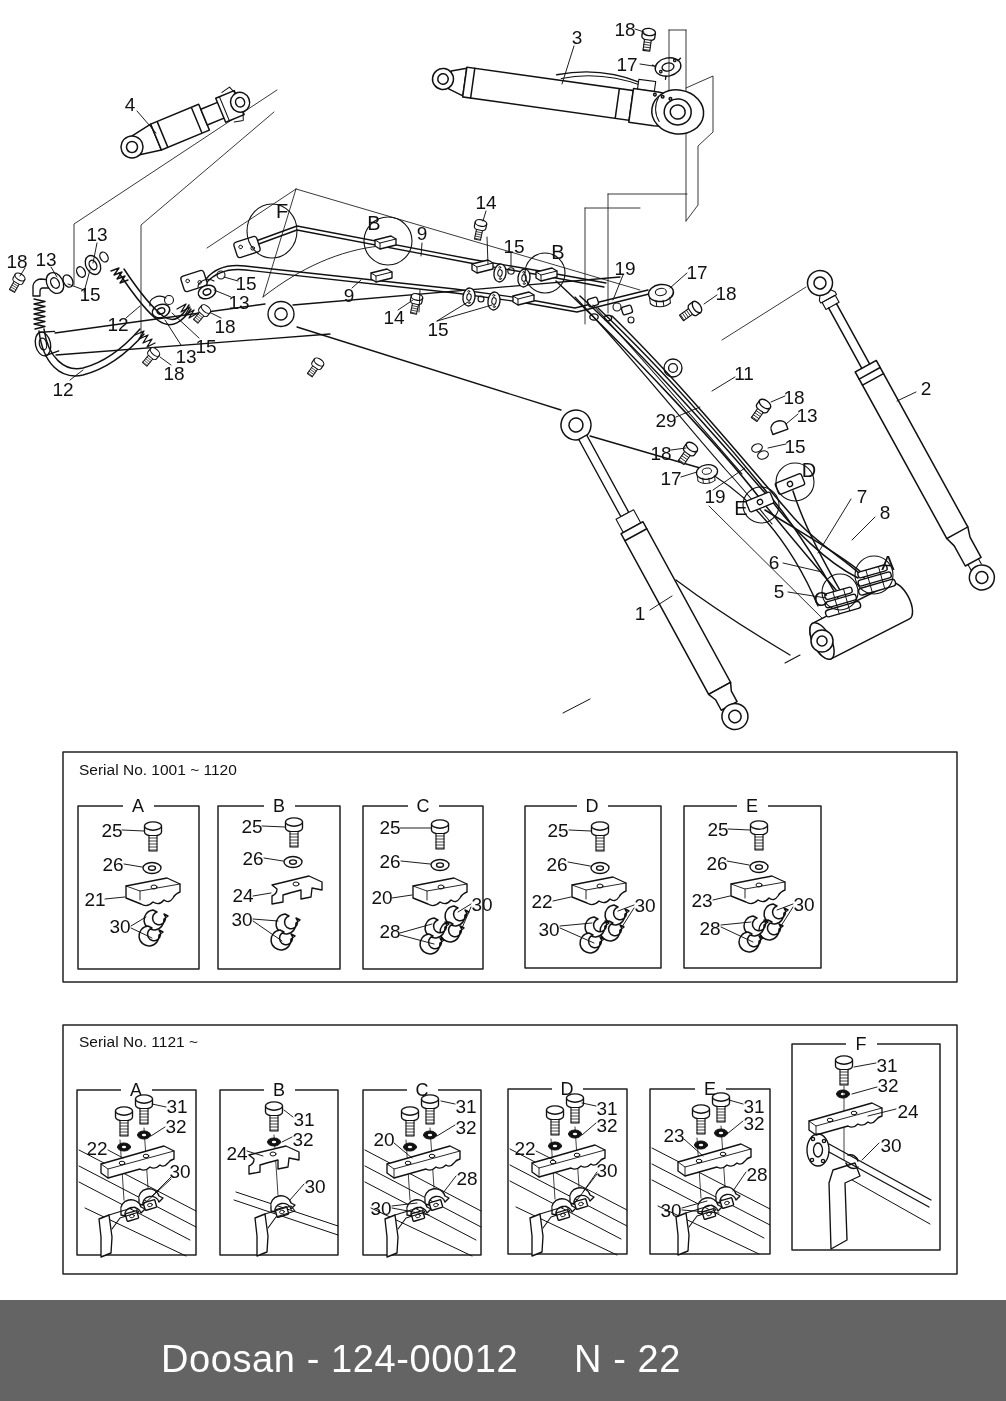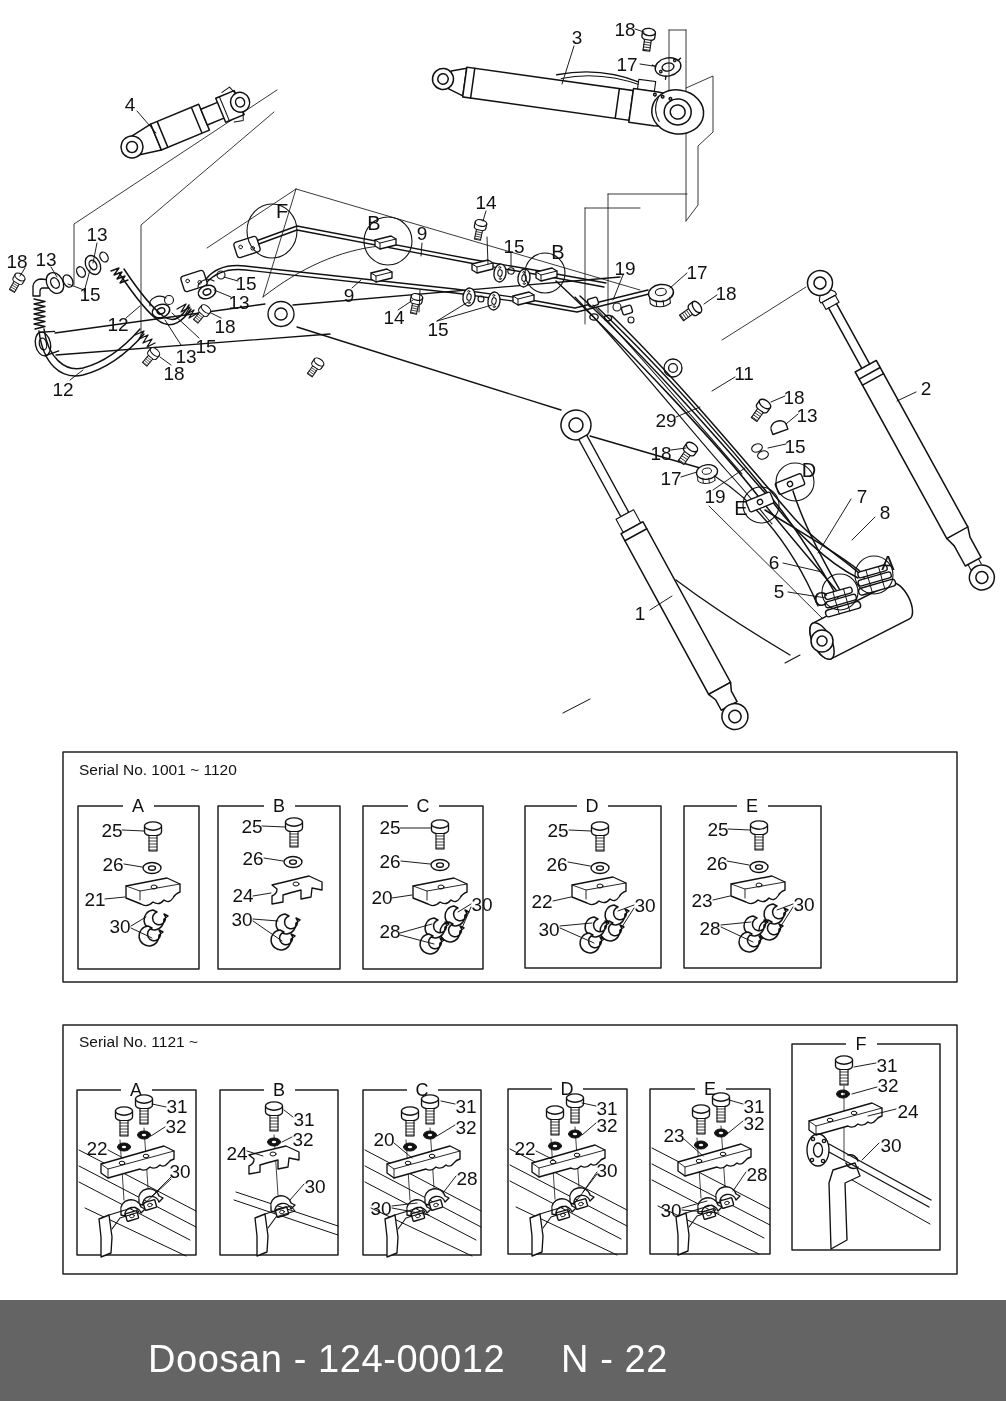--- a/index.html
+++ b/index.html
@@ -780,14 +780,14 @@
     <text x="887" y="1072">31</text>
           <text x="888" y="1092">32</text>
     <text x="908" y="1118">24</text>
           <text x="891" y="1152">30</text>
   </g>
 </g>
 </svg>
 
 <div style="position:absolute;left:0;top:1300px;width:1006px;height:101px;background:#646464;"></div>
 
-<div style="position:absolute;left:0;top:1338px;width:816px;text-align:center;font-size:38px;color:#fff;letter-spacing:0.6px;">Doosan - 124-00012&nbsp;&nbsp;&nbsp;&nbsp;&nbsp;N - 22</div>
+<div style="position:absolute;left:0;top:1338px;width:816px;text-align:center;font-size:38px;color:#fff;letter-spacing:0.6px;padding-left:13px;">Doosan - 124-00012&nbsp;&nbsp;&nbsp;&nbsp;&nbsp;N - 22</div>
 </div>
 
 </body></html>

